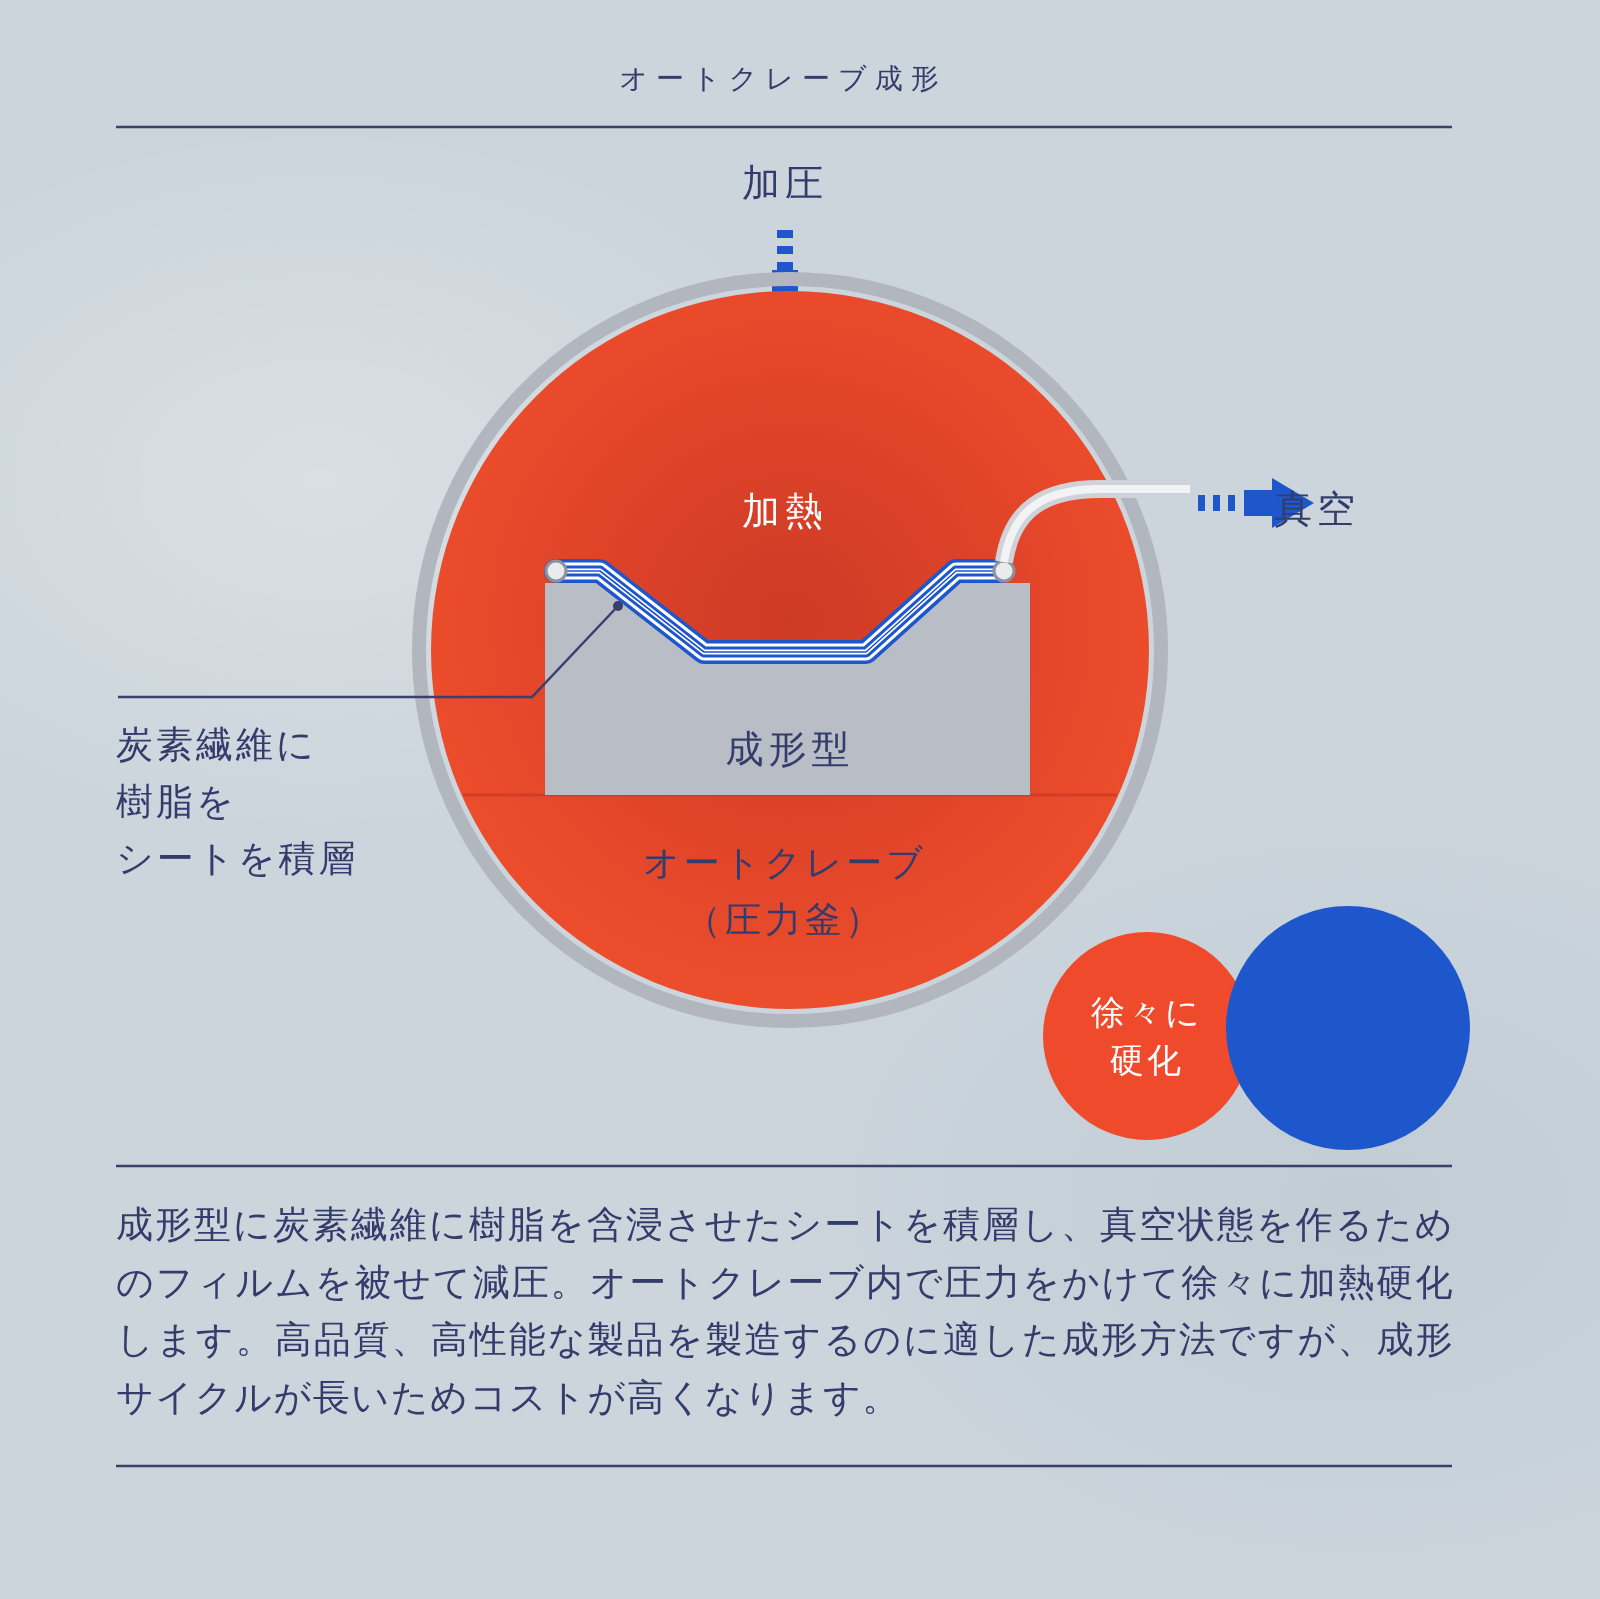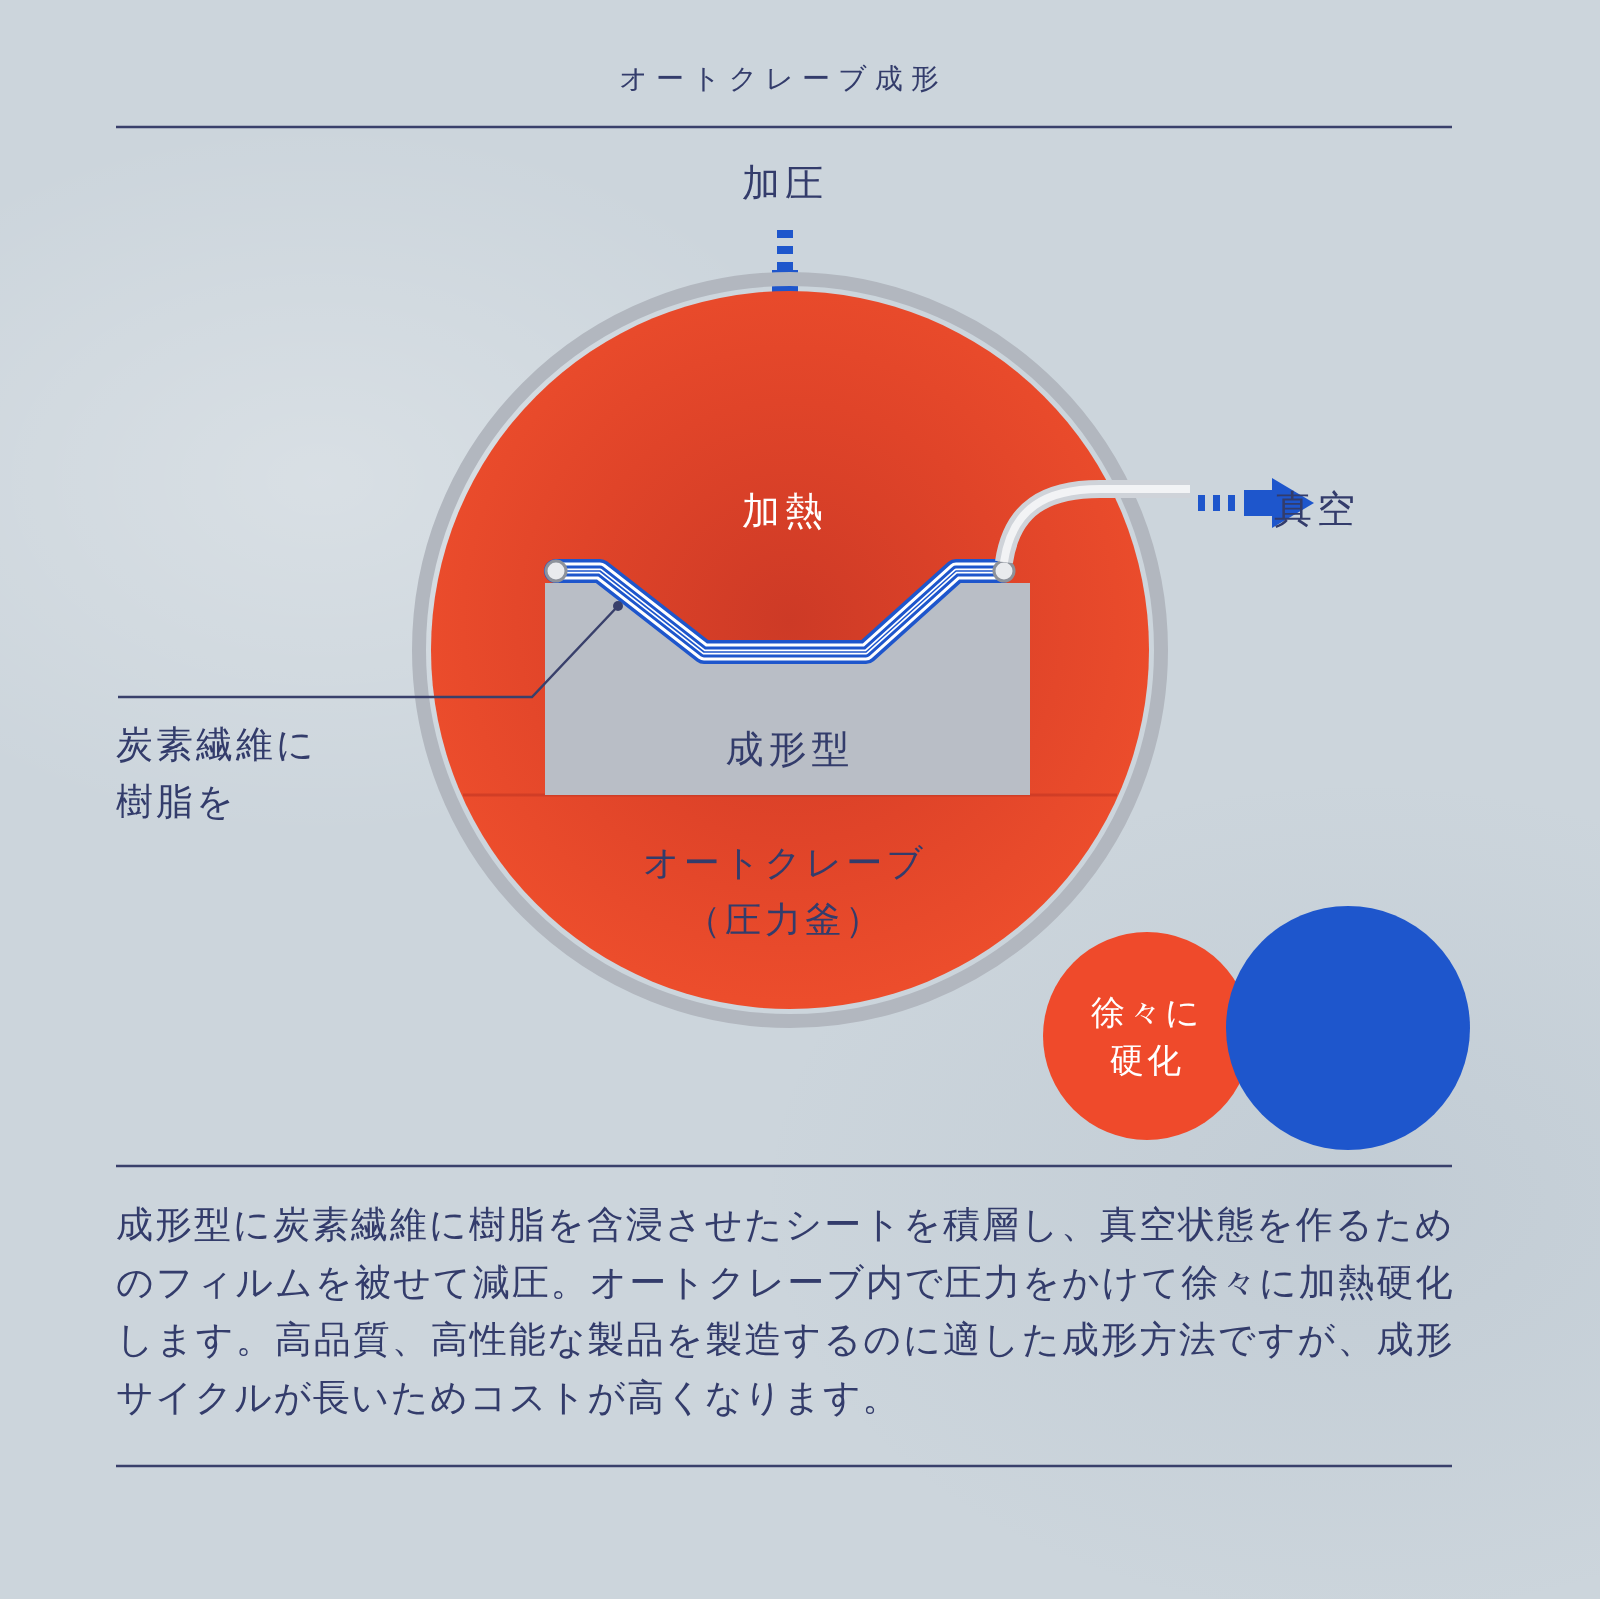--- a/index.html
+++ b/index.html
@@ -97,20 +97,21 @@
   <div class="txt cx lbl" style="left:790px;top:724px;">成形型</div>
 
   <div class="txt cx autoclave-lbl" style="left:785px;top:834px;">
     <span>オートクレーブ</span><br>
     <span>（圧力釜）</span>
   </div>
 
   <div class="txt sheet-note" style="left:116px;top:716px;">
     <span>炭素繊維に</span>
     <span>樹脂を</span>
+    <span>シートを積層</span>
   </div>
 
   <div class="txt cx badge-txt white" style="left:1147px;top:988px;">
     <span>徐々に</span><br>
     <span>硬化</span>
   </div>
 
 
   <div class="para">成形型に炭素繊維に樹脂を含浸させたシートを積層し、真空状態を作るためのフィルムを被せて減圧。オートクレーブ内で圧力をかけて徐々に加熱硬化します。高品質、高性能な製品を製造するのに適した成形方法ですが、成形サイクルが長いためコストが高くなります。</div>
 

